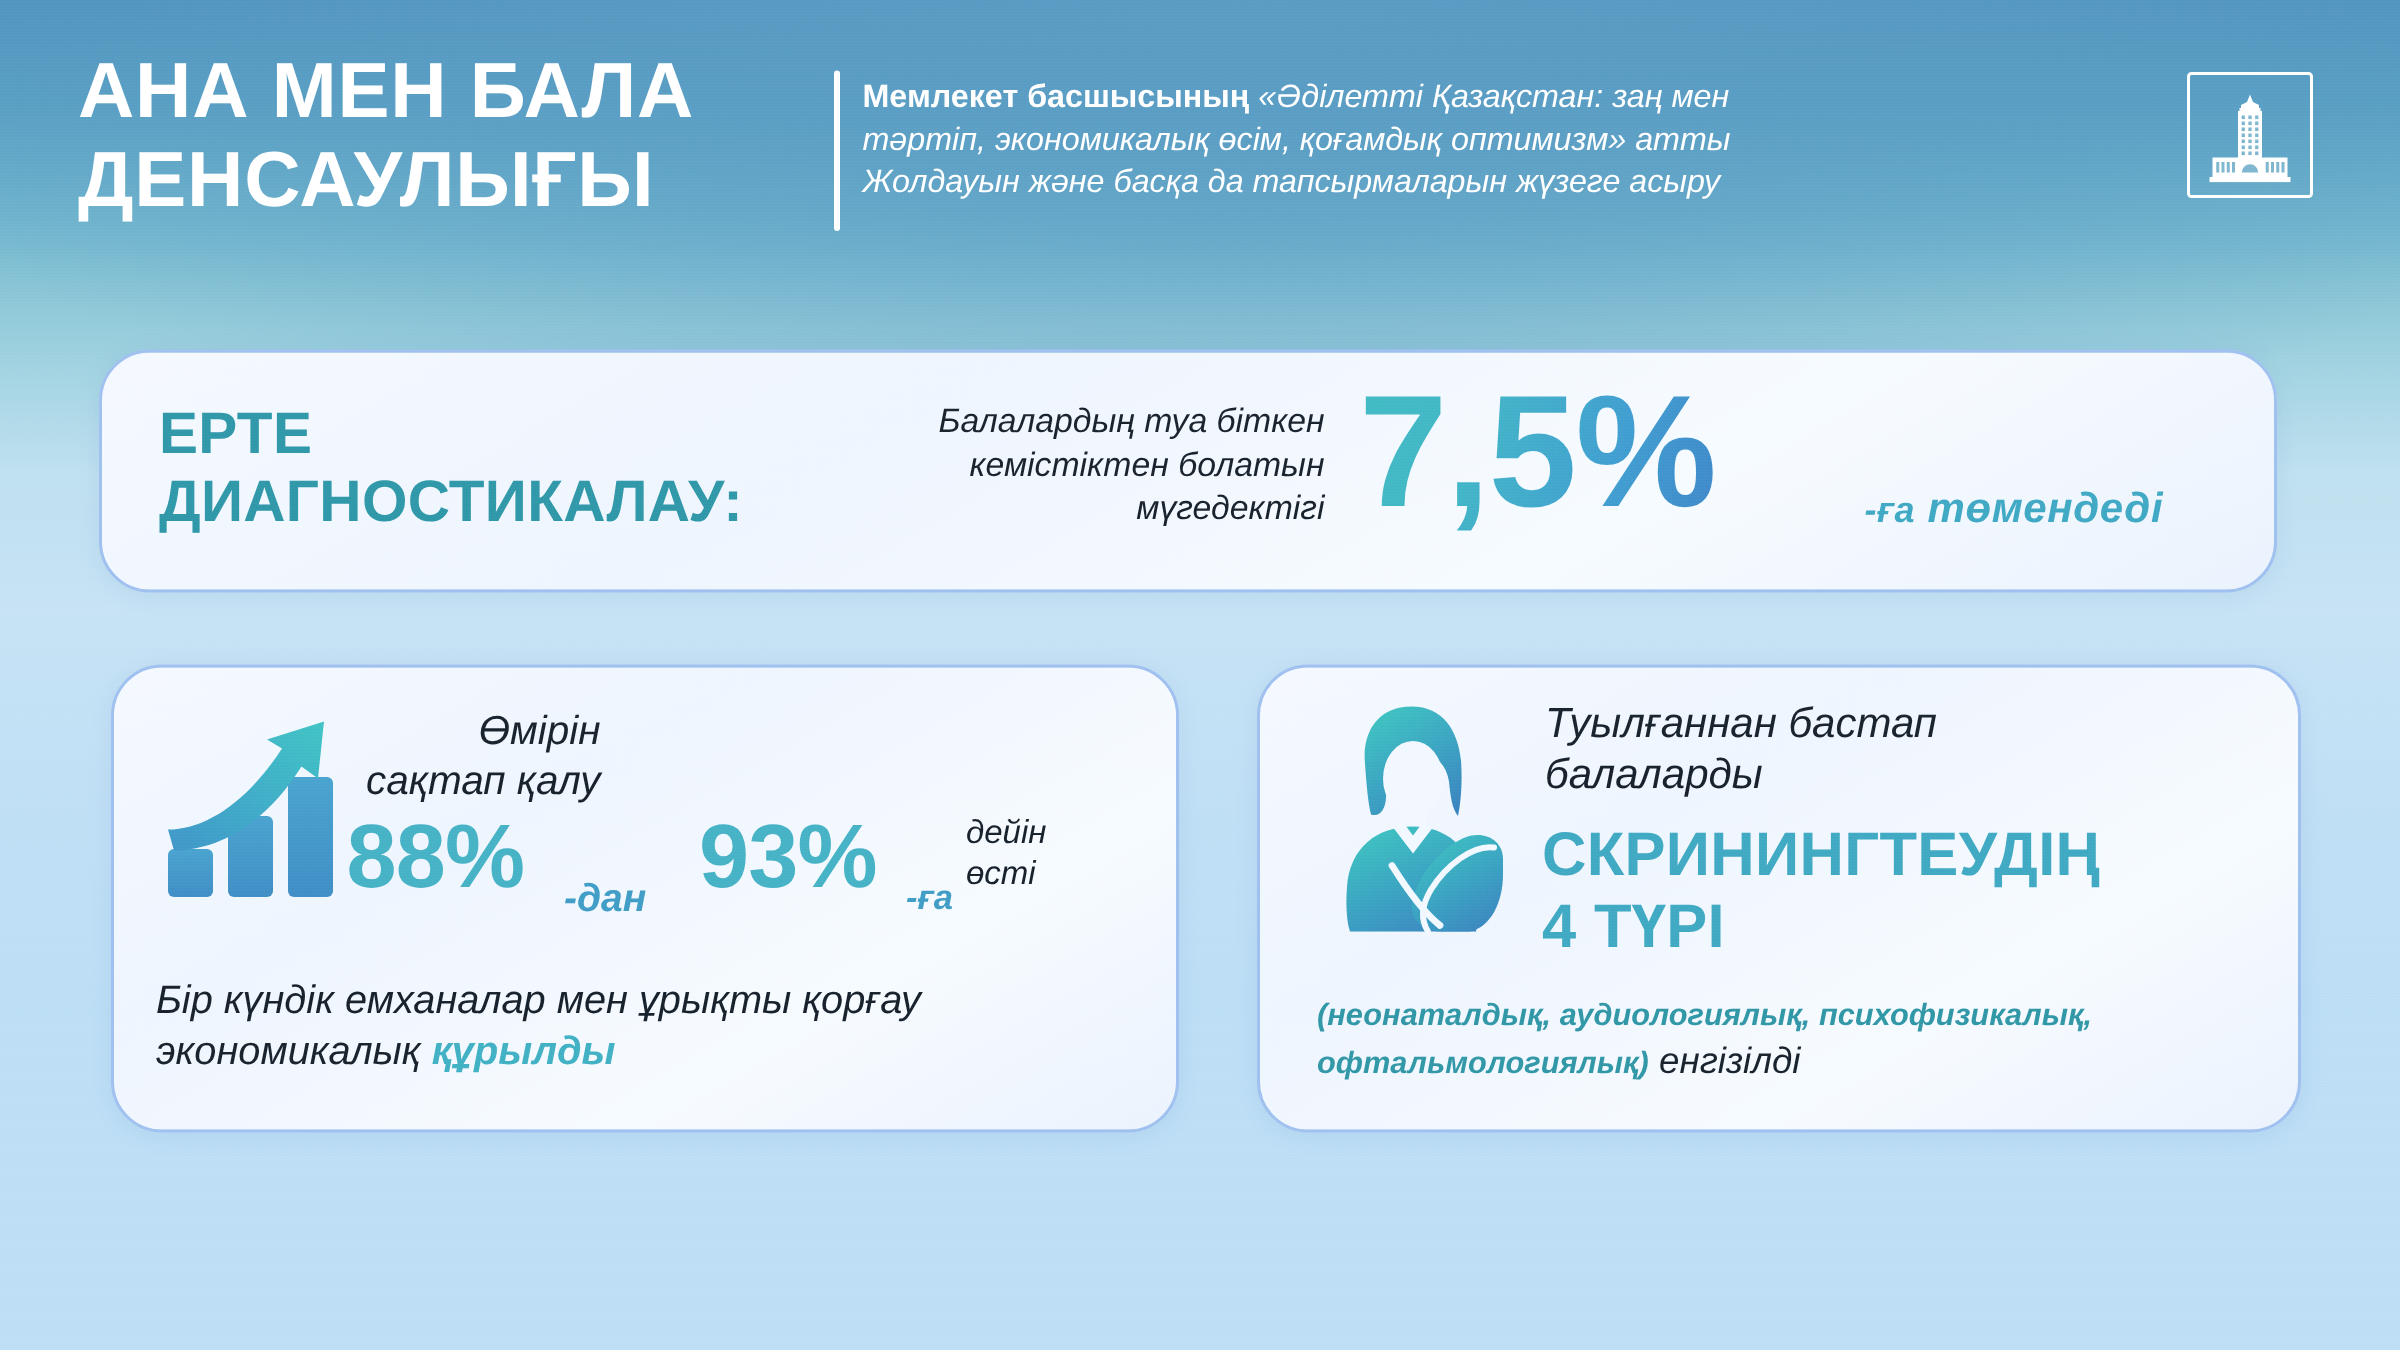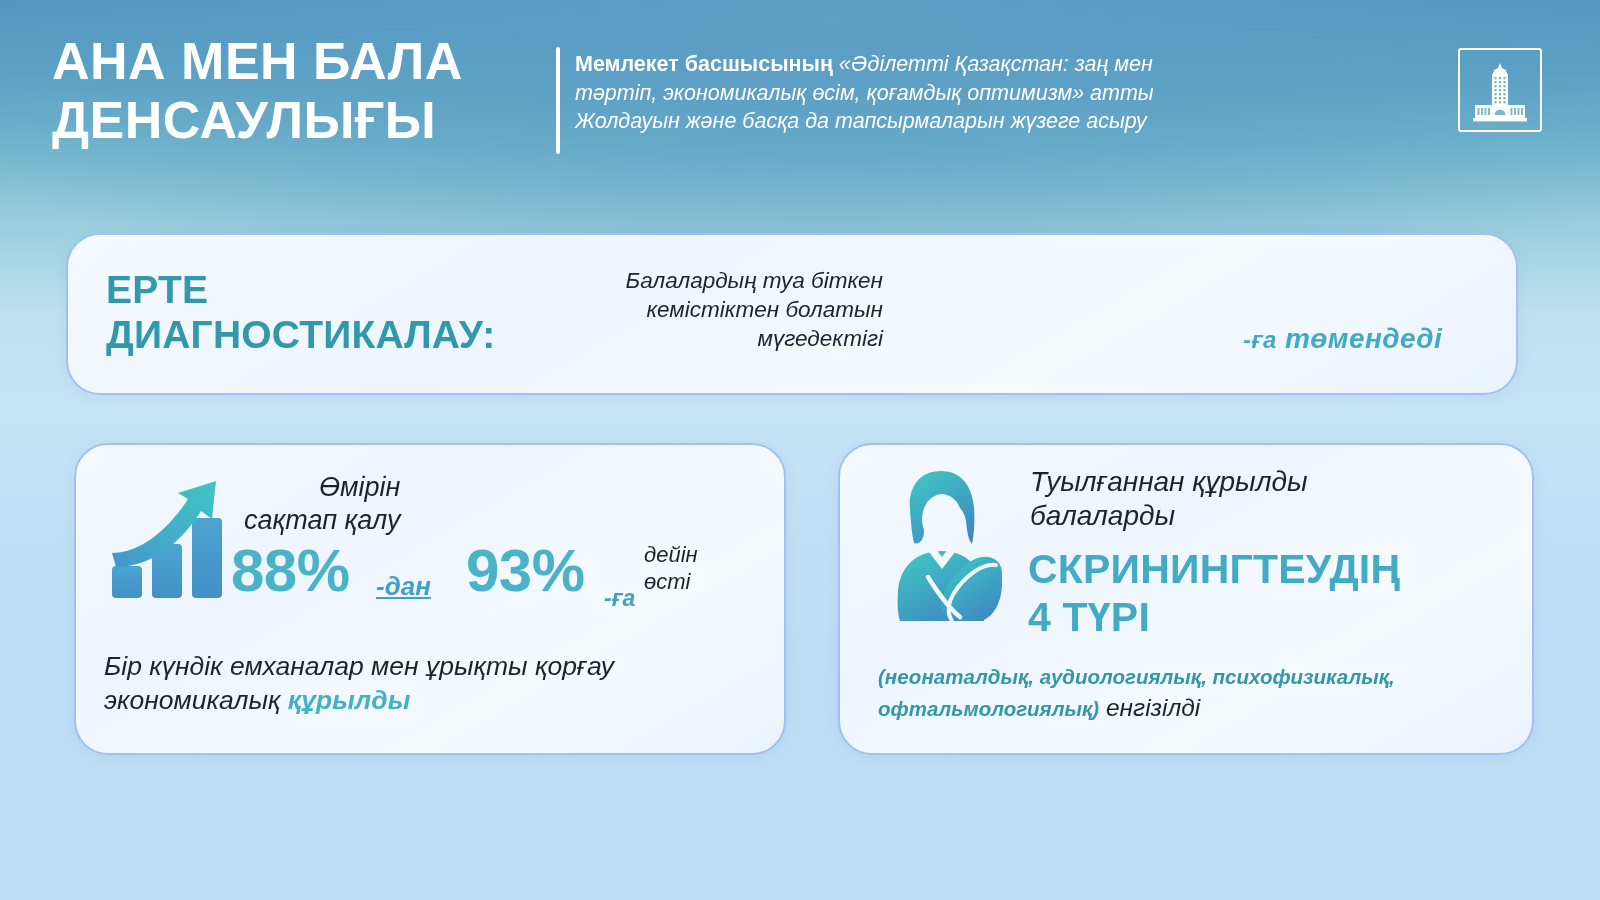--- a/index.html
+++ b/index.html
@@ -164,24 +164,23 @@
 
   .pct-from {
     position: absolute;
     left: 155px; top: 96px;
     font-size: 60px; font-weight: 700; line-height: 1;
     color: #46b2c6;
     letter-spacing: -.5px;
   }
   .pct-from-sfx {
     position: absolute;
-    left: 300px; top: 126px;
+    left: 300px; top: 138px;
     font-size: 26px; font-weight: 700; font-style: italic;
     color: #3f9dc6;
-    text-decoration: underline;
   }
   .pct-to {
     position: absolute;
     left: 390px; top: 96px;
     font-size: 60px; font-weight: 700; line-height: 1;
     color: #46b2c6;
     letter-spacing: -.5px;
   }
   .pct-to-sfx {
     position: absolute;
@@ -324,20 +323,21 @@
     </div>
   </div>
 
   <div class="card" id="card-early">
 
     <div class="early-label">ЕРТЕ
 ДИАГНОСТИКАЛАУ:</div>
 
     <div class="early-desc">Балалардың туа біткен кемістіктен болатын мүгедектігі</div>
 
+    <div class="early-big">7,5%</div>
 
     <div class="early-suffix">
       <span class="dim">-ға</span>
       <span>төмендеді</span>
     </div>
   </div>
 
   <div class="card" id="card-survival">
 
     <div class="chart-icon">
@@ -406,21 +406,21 @@
 
         <path d="M126 108 C 126 94, 112 88, 99 94 C 84 101, 70 118, 66 134
                  C 63 146, 70 156, 84 156 L 104 156 C 118 153, 126 136, 126 118 Z" fill="url(#momGrad)"></path>
 
         <path d="M120 100 C 106 98, 88 112, 78 128 C 72 138, 71 148, 76 156" fill="none" stroke="#f2f8ff" stroke-width="4" stroke-linecap="round"></path>
 
         <path d="M52 112 C 62 128, 74 144, 84 152" fill="none" stroke="#f2f8ff" stroke-width="4.5" stroke-linecap="round"></path>
       </svg>
     </div>
 
-    <div class="screen-lead">Туылғаннан құрылды
+    <div class="screen-lead">Туылғаннан бастап
 балаларды</div>
 
     <div class="screen-big">СКРИНИНГТЕУДІҢ
 4 ТҮРІ</div>
 
     <div class="screen-foot">
       <span class="types">(неонаталдық, аудиологиялық, психофизикалық, офтальмологиялық)</span><span class="tail"> енгізілді</span>
     </div>
   </div>
 

